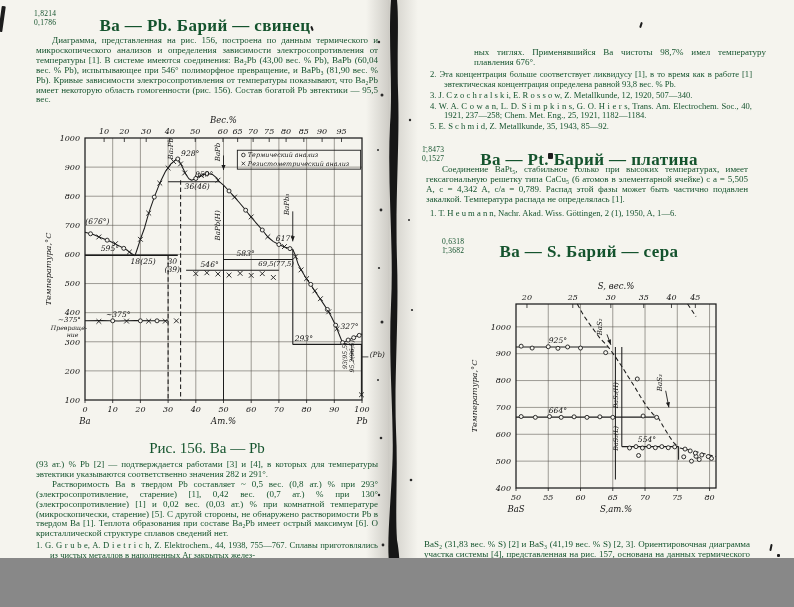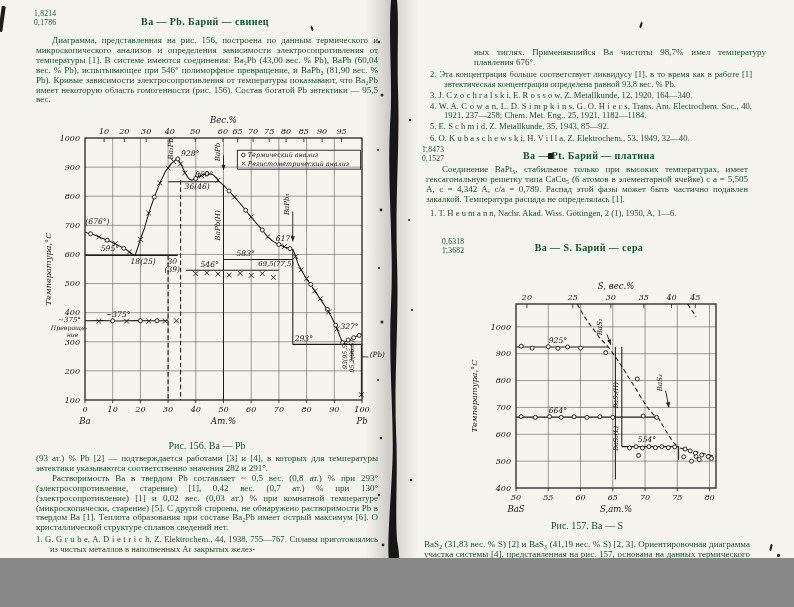--- a/index.html
+++ b/index.html
@@ -8,24 +8,24 @@
   .page{position:absolute;top:0;height:607px;}
   .page.left{left:0;width:388px;}
   .page.right{left:404px;width:390px;}
   .page.right::before{content:'';position:absolute;left:-16px;top:0;bottom:0;width:30px;
          background:linear-gradient(90deg,rgba(60,55,48,.22),rgba(60,55,48,0));pointer-events:none;}
   .page.left::after{content:'';position:absolute;right:0;top:0;bottom:0;width:22px;
          background:linear-gradient(270deg,rgba(60,55,48,.20),rgba(60,55,48,0));pointer-events:none;}
   .abs{position:absolute;}
   .mlog{font-size:7.5px;line-height:8.5px;letter-spacing:.3px;}
   .mlog span{display:block;}
-  .heading{font-weight:bold;font-size:10px;text-align:center;letter-spacing:.4px;}
+  .heading{font-weight:bold;font-size:17px;text-align:center;letter-spacing:.4px;}
   .body{font-size:9px;line-height:9.9px;text-align:justify;}
   .ind{text-indent:16px;}
-  .caption{font-size:10px;text-align:center;}
+  .caption{font-size:15px;text-align:center;}
   .ref{font-size:8.6px;line-height:9.6px;text-align:justify;padding-left:14px;text-indent:-14px;margin:0 0 1.5px 0;}
   .pagenum{font-size:11px;}
   svg{position:absolute;overflow:visible;}
   .mark{position:absolute;background:#1d1d1d;border-radius:1px;}
 </style>
 </head>
 <body>
 
 <div class="sheet">
 
@@ -239,24 +239,23 @@
       <div class="ref" style="margin-top:2px;">1. G. G r u b e, A. D i e t r i c h, Z. Elektrochem., 44, 1938, 755—767.   Сплавы приготовлялись из чистых металлов в наполненных Ar закрытых желез-</div>
     </div>
     <div class="abs pagenum" style="left:42px;top:572px;">296</div>
   </div>
 
   <div class="page right">
     <div class="abs body" style="left:52px;top:48px;width:292px;margin-left:18px;">ных тиглях. Применявшийся Ba чистоты 98,7% имел температуру плавления 676°.</div>
 
     <div class="abs" style="left:26px;top:70px;width:322px;">
       <div class="ref">2. Эта концентрация больше соответствует ликвидусу [1], в то время как в работе [1] эвтектическая концентрация определена равной 93,8 вес. % Pb.</div>
-      <div class="ref">3. J. C z o c h r a l s k i, E. R o s s o w, Z. Metallkunde, 12, 1920, 164—340.</div>
+      <div class="ref">3. J. C z o c h r a l s k i, E. R o s s o w, Z. Metallkunde, 12, 1920, 507—340.</div>
       <div class="ref">4. W. A. C o w a n, L. D. S i m p k i n s, G. O. H i e r s, Trans. Am. Electrochem. Soc., 40, 1921, 237—258; Chem. Met. Eng., 25, 1921, 1182—1184.</div>
       <div class="ref">5. E. S c h m i d, Z. Metallkunde, 35, 1943, 85—92.</div>
-      <div class="ref">6. O. K u b a s c h e w s k i, H. V i l l a, Z. Elektrochem., 53, 1949, 32—40.</div>
     </div>
 
     <div class="abs mlog" style="left:18px;top:146px;text-align:right;">
       <span>1̄,8473</span>
       <span>0,1527</span>
     </div>
     <div class="abs heading" style="left:30px;top:150px;width:310px;">Ba — Pt.  Барий — платина</div>
     <div class="abs body ind" style="left:22px;top:165px;width:322px;">Соединение BaPt₅, стабильное только при высоких температурах, имеет гексагональную решетку типа CaCu₅ (6 атомов в элементарной ячейке) с a = 5,505 A, c = 4,342 A, c/a = 0,789. Распад этой фазы может быть частично подавлен закалкой. Температура распада не определялась [1].</div>
     <div class="abs ref" style="left:26px;top:209px;width:322px;">1. T. H e u m a n n, Nachr. Akad. Wiss. Göttingen, 2 (1), 1950, A, 1—6.</div>
 
@@ -370,21 +369,20 @@
         <text x="136.4516129032258" y="48.83211678832117" font-size="7" text-anchor="middle" fill="#141414" font-style="italic" font-family="&quot;DejaVu Serif&quot;,serif" transform="rotate(-90 136.4516129032258 48.83211678832117)">BaS₂</text>
         <text x="151.93548387096774" y="117.32846715328468" font-size="6.4" text-anchor="middle" fill="#141414" font-style="italic" font-family="&quot;DejaVu Serif&quot;,serif" transform="rotate(-90 151.93548387096774 117.32846715328468)">BaS₂(H)</text>
         <text x="151.93548387096774" y="160.3065693430657" font-size="6.4" text-anchor="middle" fill="#141414" font-style="italic" font-family="&quot;DejaVu Serif&quot;,serif" transform="rotate(-90 151.93548387096774 160.3065693430657)">BaS₂(L)</text>
         <text x="195.8064516129032" y="104.7036496350365" font-size="7" text-anchor="middle" fill="#141414" font-style="italic" font-family="&quot;DejaVu Serif&quot;,serif" transform="rotate(-90 195.8064516129032 104.7036496350365)">BaS₃</text>
         <line x1="140.96774193548384" y1="56.35328467153283" x2="144.8387096774194" y2="66.82919708029198" stroke="#1c1c1c" stroke-width="0.9"></line>
         <polygon points="144.8387096774194,66.82919708029198 144.9819686114562,61.3310631352322 141.15476652882768,62.745257453174034" fill="#1c1c1c"></polygon>
         <line x1="199.67741935483875" y1="112.76204379562044" x2="202.90322580645164" y2="129.4160583941606" stroke="#1c1c1c" stroke-width="0.9"></line>
         <polygon points="202.90322580645164,129.4160583941606 203.9347860600874,124.01366231065107 199.9291113086249,124.78954318789393" fill="#1c1c1c"></polygon>
       </svg>
 
-    <div class="abs caption" style="left:22px;top:520px;width:322px;">Рис. 157. Ba — S</div>
     <div class="abs body" style="left:20px;top:540px;width:326px;">BaS₂ (31,83 вес. % S) [2] и BaS₃ (41,19 вес. % S) [2, 3]. Ориентировочная диаграмма участка системы [4], представленная на рис. 157, основана на данных термического исследования [2].</div>
     <div class="abs pagenum" style="left:336px;top:558px;">297</div>
   </div>
 
   <svg style="left:370px;top:0;" width="62" height="607">
     <path d="M21,0 C18,40 23,85 20,125 C17,185 24,245 21,305 C18,365 25,425 22,472
              C20,512 17,542 19,562 C13,582 11,600 17,607 L34,607 C29,585 31,560 27,540
              C25,510 28,470 26,430 C24,380 29,320 27,260 C25,200 30,140 28,90
              C27,50 29,20 27,0 Z" fill="#161616"></path>
     <ellipse cx="26" cy="596" rx="10" ry="12" fill="#161616"></ellipse>

